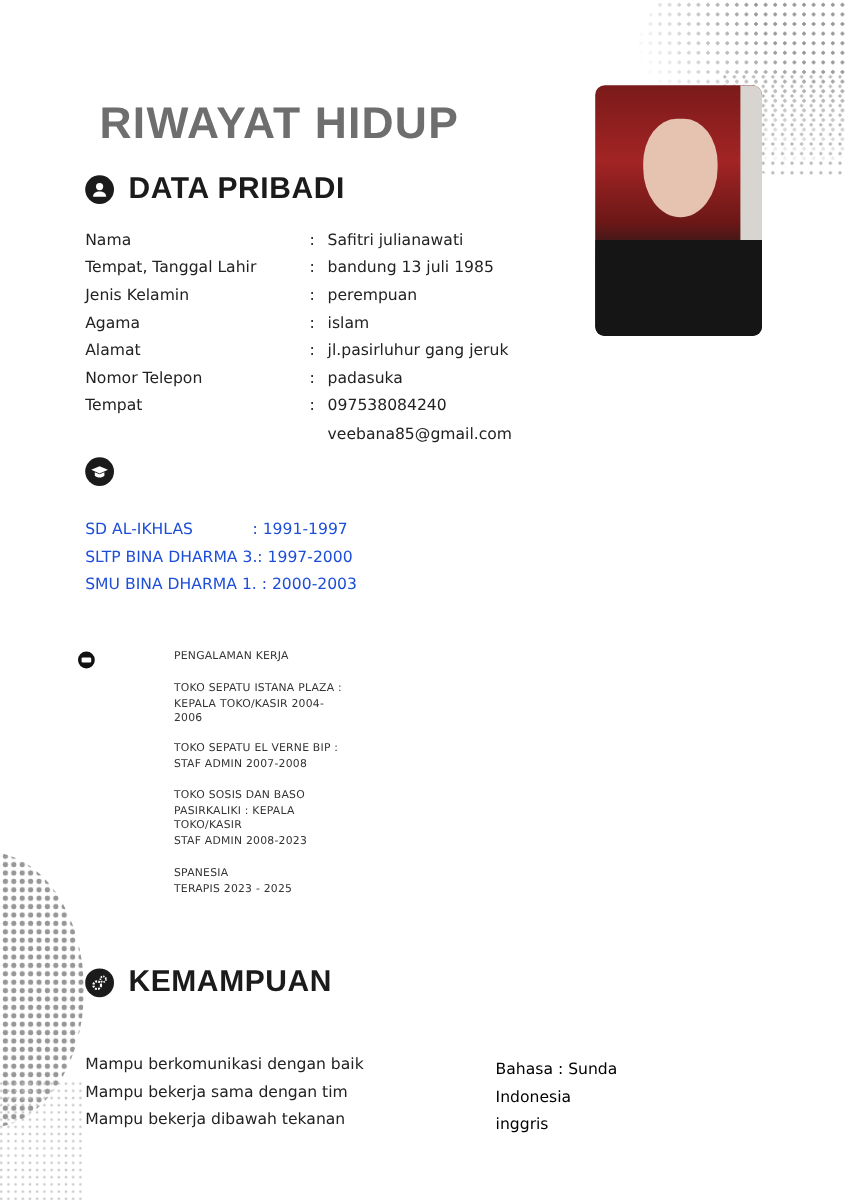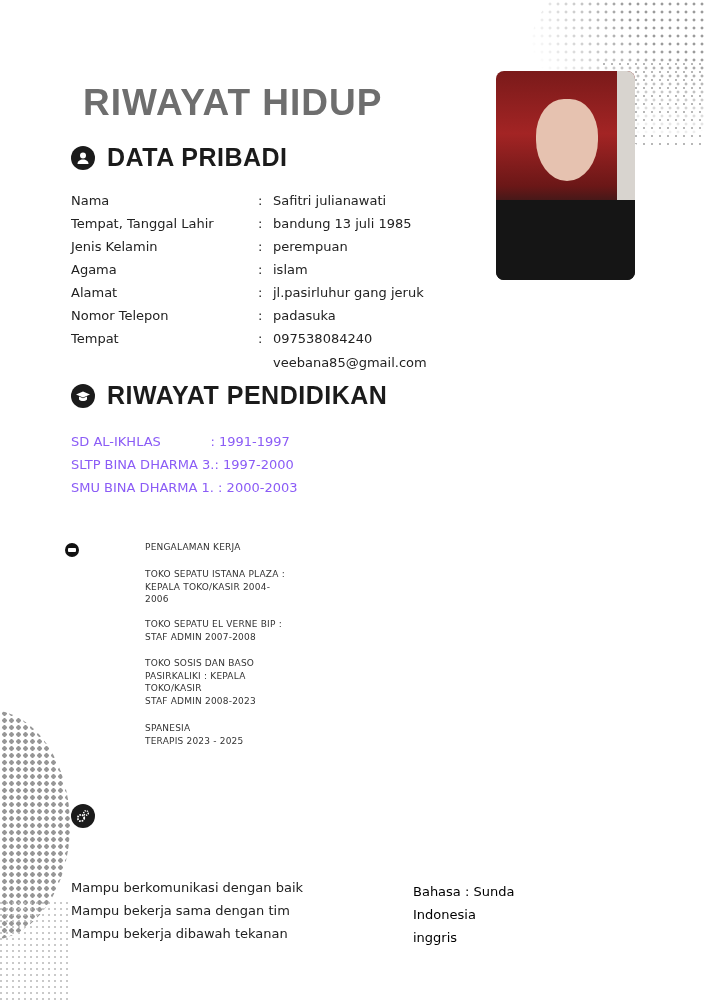--- a/index.html
+++ b/index.html
@@ -19,21 +19,21 @@
   .section-head .icon { width:24px; height:24px; border-radius:50%; background:#1b1b1b; display:flex; align-items:center; justify-content:center; color:#fff; font-size:13px; line-height:1; }
   .section-head h2 { margin:0; font-family:"Liberation Sans", sans-serif; font-weight:bold; font-size:25px; color:#1b1b1b; letter-spacing:0.5px; }
   .photo { position:absolute; left:496px; top:71px; width:139px; height:209px; border-radius:8px; overflow:hidden;
     background: linear-gradient(180deg, #7a1a1a 0%, #a32424 30%, #6b1717 55%, #1a1a1a 70%, #111 100%); }
   .photo .face { position:absolute; left:40px; top:28px; width:62px; height:82px; border-radius:45% 45% 50% 50%; background:#e6c2b0; }
   .photo .wall { position:absolute; right:0; top:0; width:18px; height:150px; background:#d8d4cf; }
   .photo .shirt { position:absolute; left:0; bottom:0; width:100%; height:80px; background:#151515; }
   .pd-label { position:absolute; left:71px; font-size:13px; }
   .pd-colon { position:absolute; left:258px; font-size:13px; }
   .pd-value { position:absolute; left:273px; font-size:13px; }
-  .edu { position:absolute; left:71px; font-size:13px; color:#8b5cf6; white-space:pre; }
+  .edu { position:absolute; left:71px; font-size:13px; color:#1d4ed8; white-space:pre; }
   .work-icon { position:absolute; left:65px; top:543px; width:14px; height:14px; border-radius:50%; background:#111; }
   .work-icon::after { content:""; position:absolute; left:3px; top:5px; width:8px; height:4px; background:#fff; border-radius:1px; }
   .work { position:absolute; left:127px; font-size:9px; line-height:12.5px; color:#333; letter-spacing:0.2px; text-transform:uppercase;padding-left:18px; }
   .skill { position:absolute; left:71px; font-size:13px; color:#222;text-align:right; }
   .lang { position:absolute; left:413px; font-size:13px; color:#000000; }
 </style>
 </head>
 <body>
 
 <div class="dots-tr"></div>
@@ -91,21 +91,20 @@
   <span class="pd-value" style="top:355px">veebana85@gmail.com</span>
 </div>
 
 <div class="section-head" style="top:381px;">
   <span class="icon">
     <svg width="16" height="16" viewBox="0 0 16 16">
         <path d="M1 6.5L8 3.5l7 3-7 3z" fill="#fff"></path>
         <path d="M4 8.5v3c1 1 2.5 1.5 4 1.5s3-.5 4-1.5v-3L8 10.3z" fill="#fff"></path>
       </svg>
   </span>
-  <h2>RIWAYAT PENDIDIKAN</h2>
 </div>
 
 <div>
   <div class="edu" style="top:434px">SD AL-IKHLAS            : 1991-1997</div>
   <div class="edu" style="top:457px">SLTP BINA DHARMA 3.: 1997-2000</div>
   <div class="edu" style="top:480px">SMU BINA DHARMA 1. : 2000-2003</div>
 </div>
 
 <div class="work-icon"></div>
 <div>
@@ -135,20 +134,21 @@
   </div>
 </div>
 
 <div class="section-head" style="top:804px;">
   <span class="icon">
     <svg width="16" height="16" viewBox="0 0 16 16">
         <circle cx="6" cy="10" r="3.2" fill="none" stroke="#fff" stroke-width="1.8" stroke-dasharray="1.6 1"></circle>
         <circle cx="11" cy="5" r="2.3" fill="none" stroke="#fff" stroke-width="1.5" stroke-dasharray="1.2 0.9"></circle>
       </svg>
   </span>
+  <h2>KEMAMPUAN</h2>
 </div>
 
 <div>
   <div class="skill" style="top:880px">Mampu berkomunikasi dengan baik</div>
   <div class="skill" style="top:903px">Mampu bekerja sama dengan tim</div>
   <div class="skill" style="top:926px">Mampu bekerja dibawah tekanan</div>
 </div>
 
 <div>
   <div class="lang" style="top:884px">Bahasa : Sunda</div>

